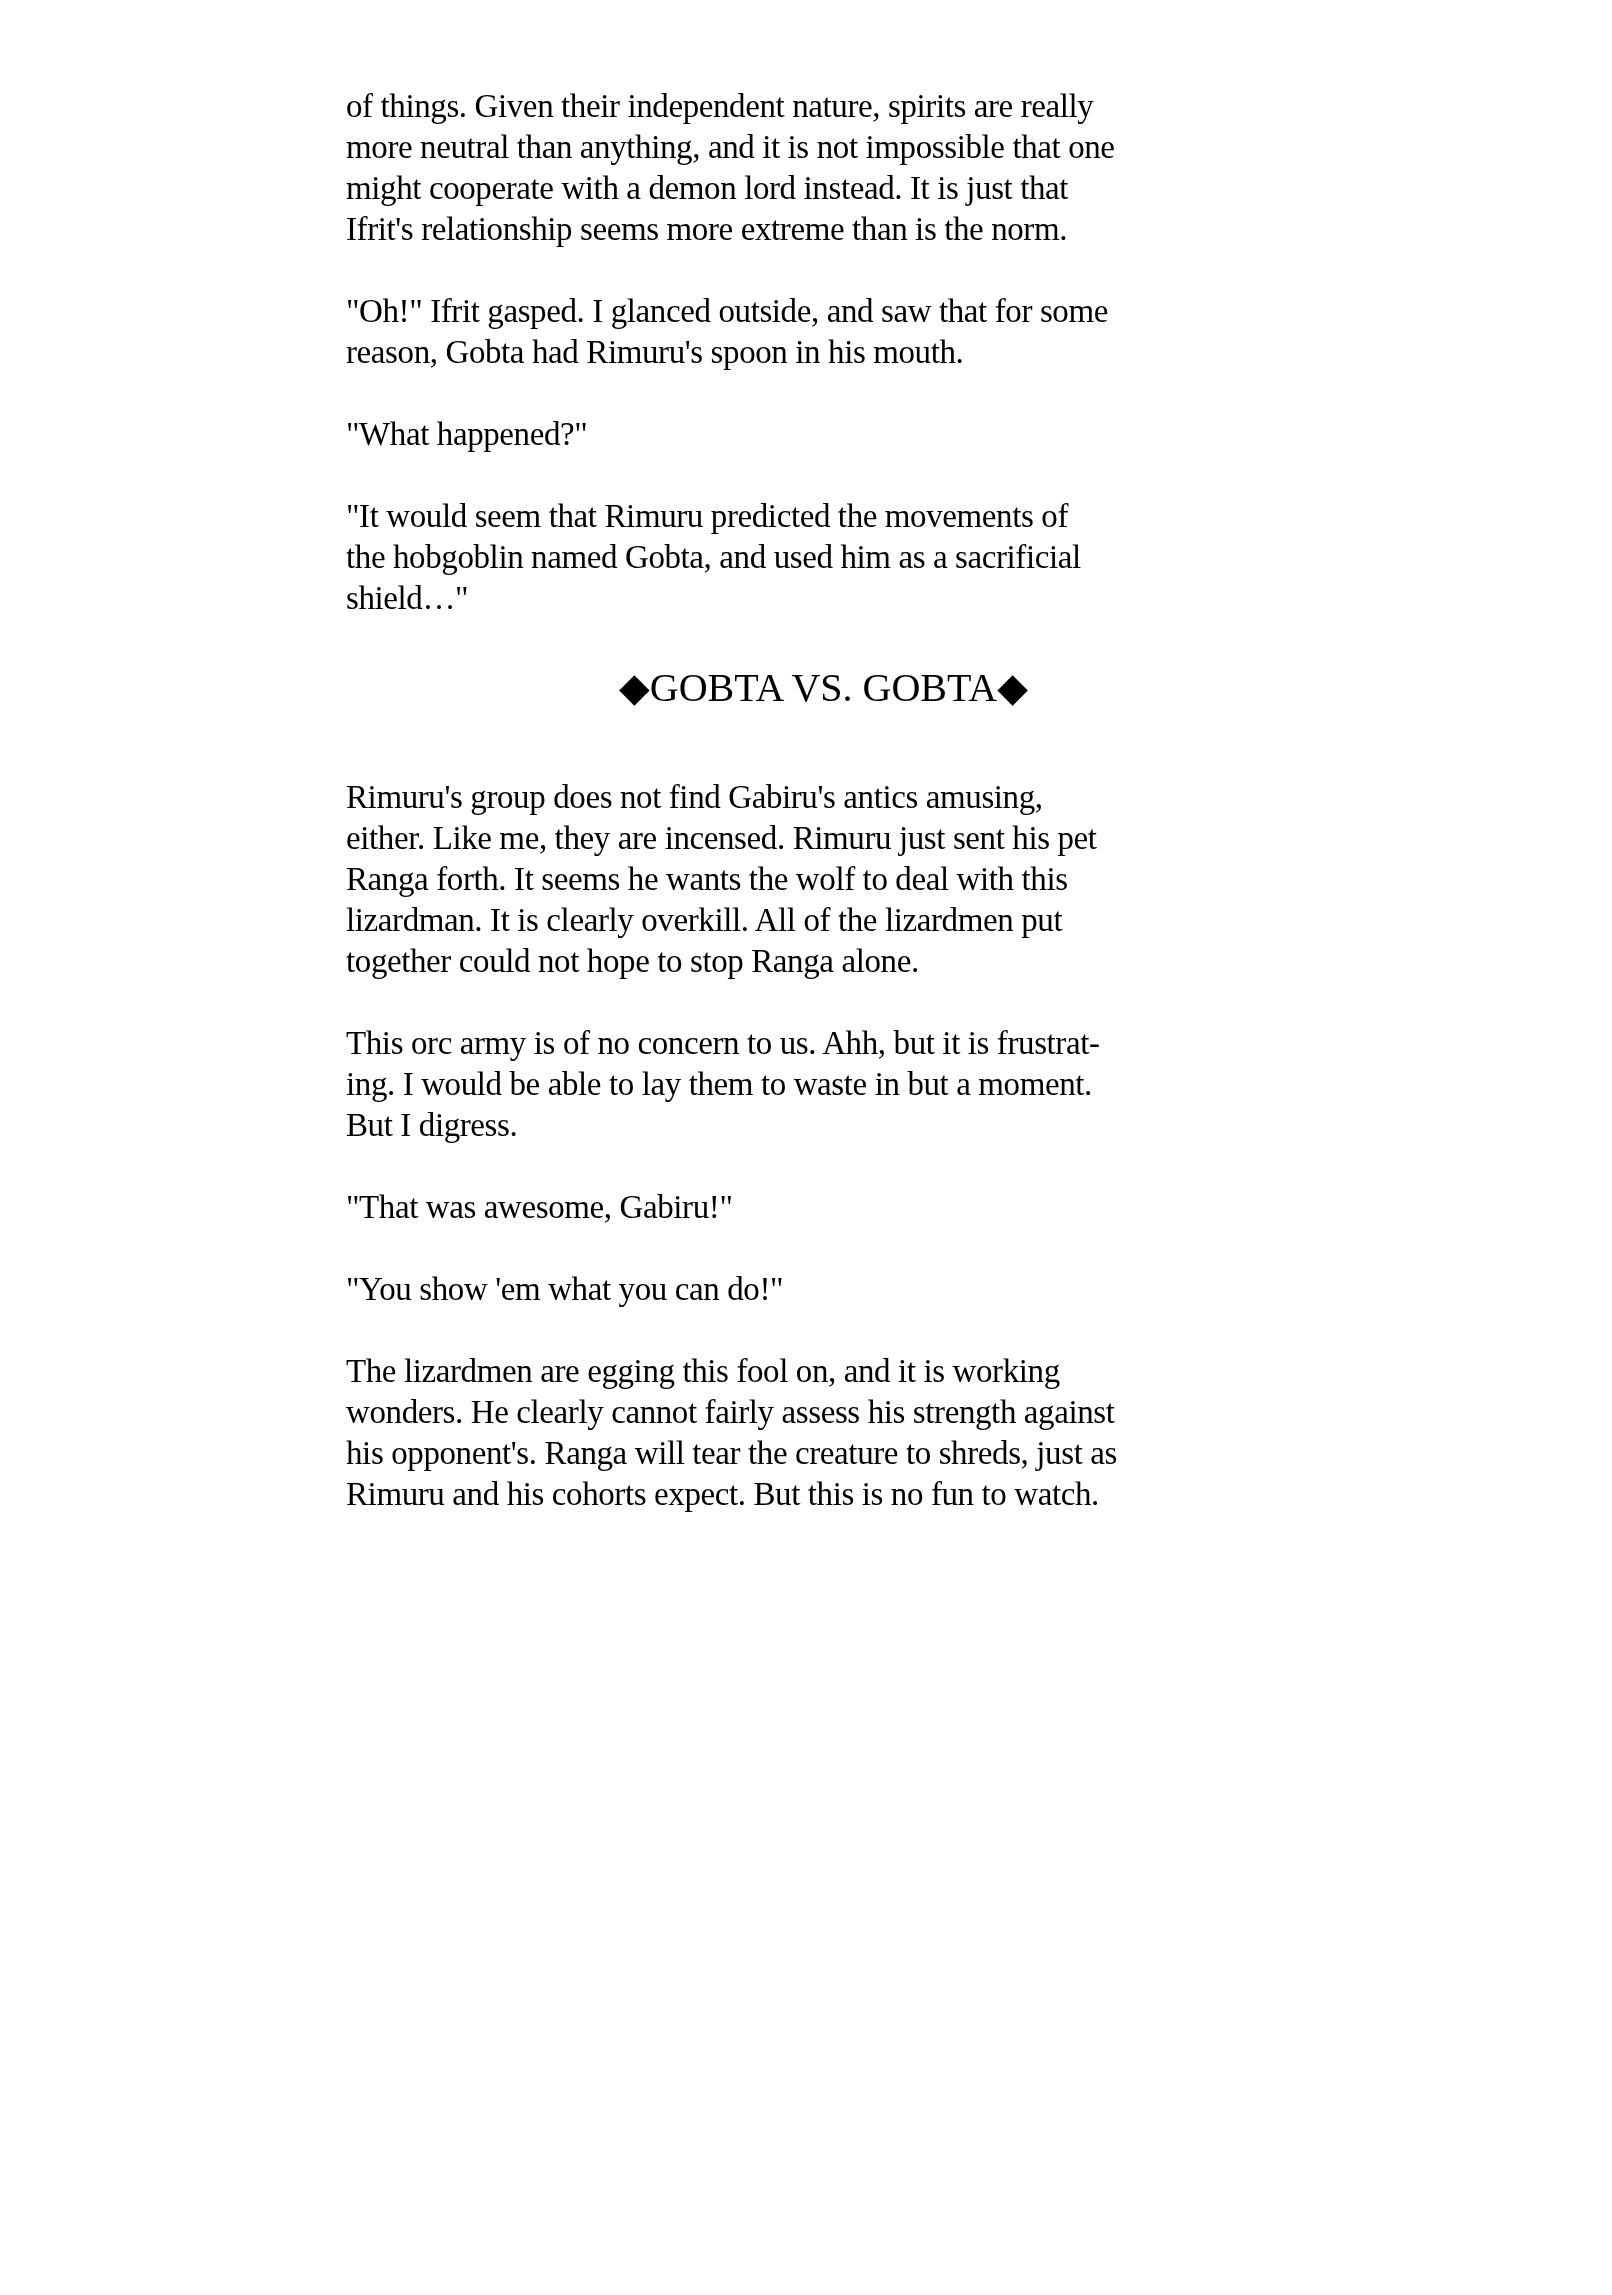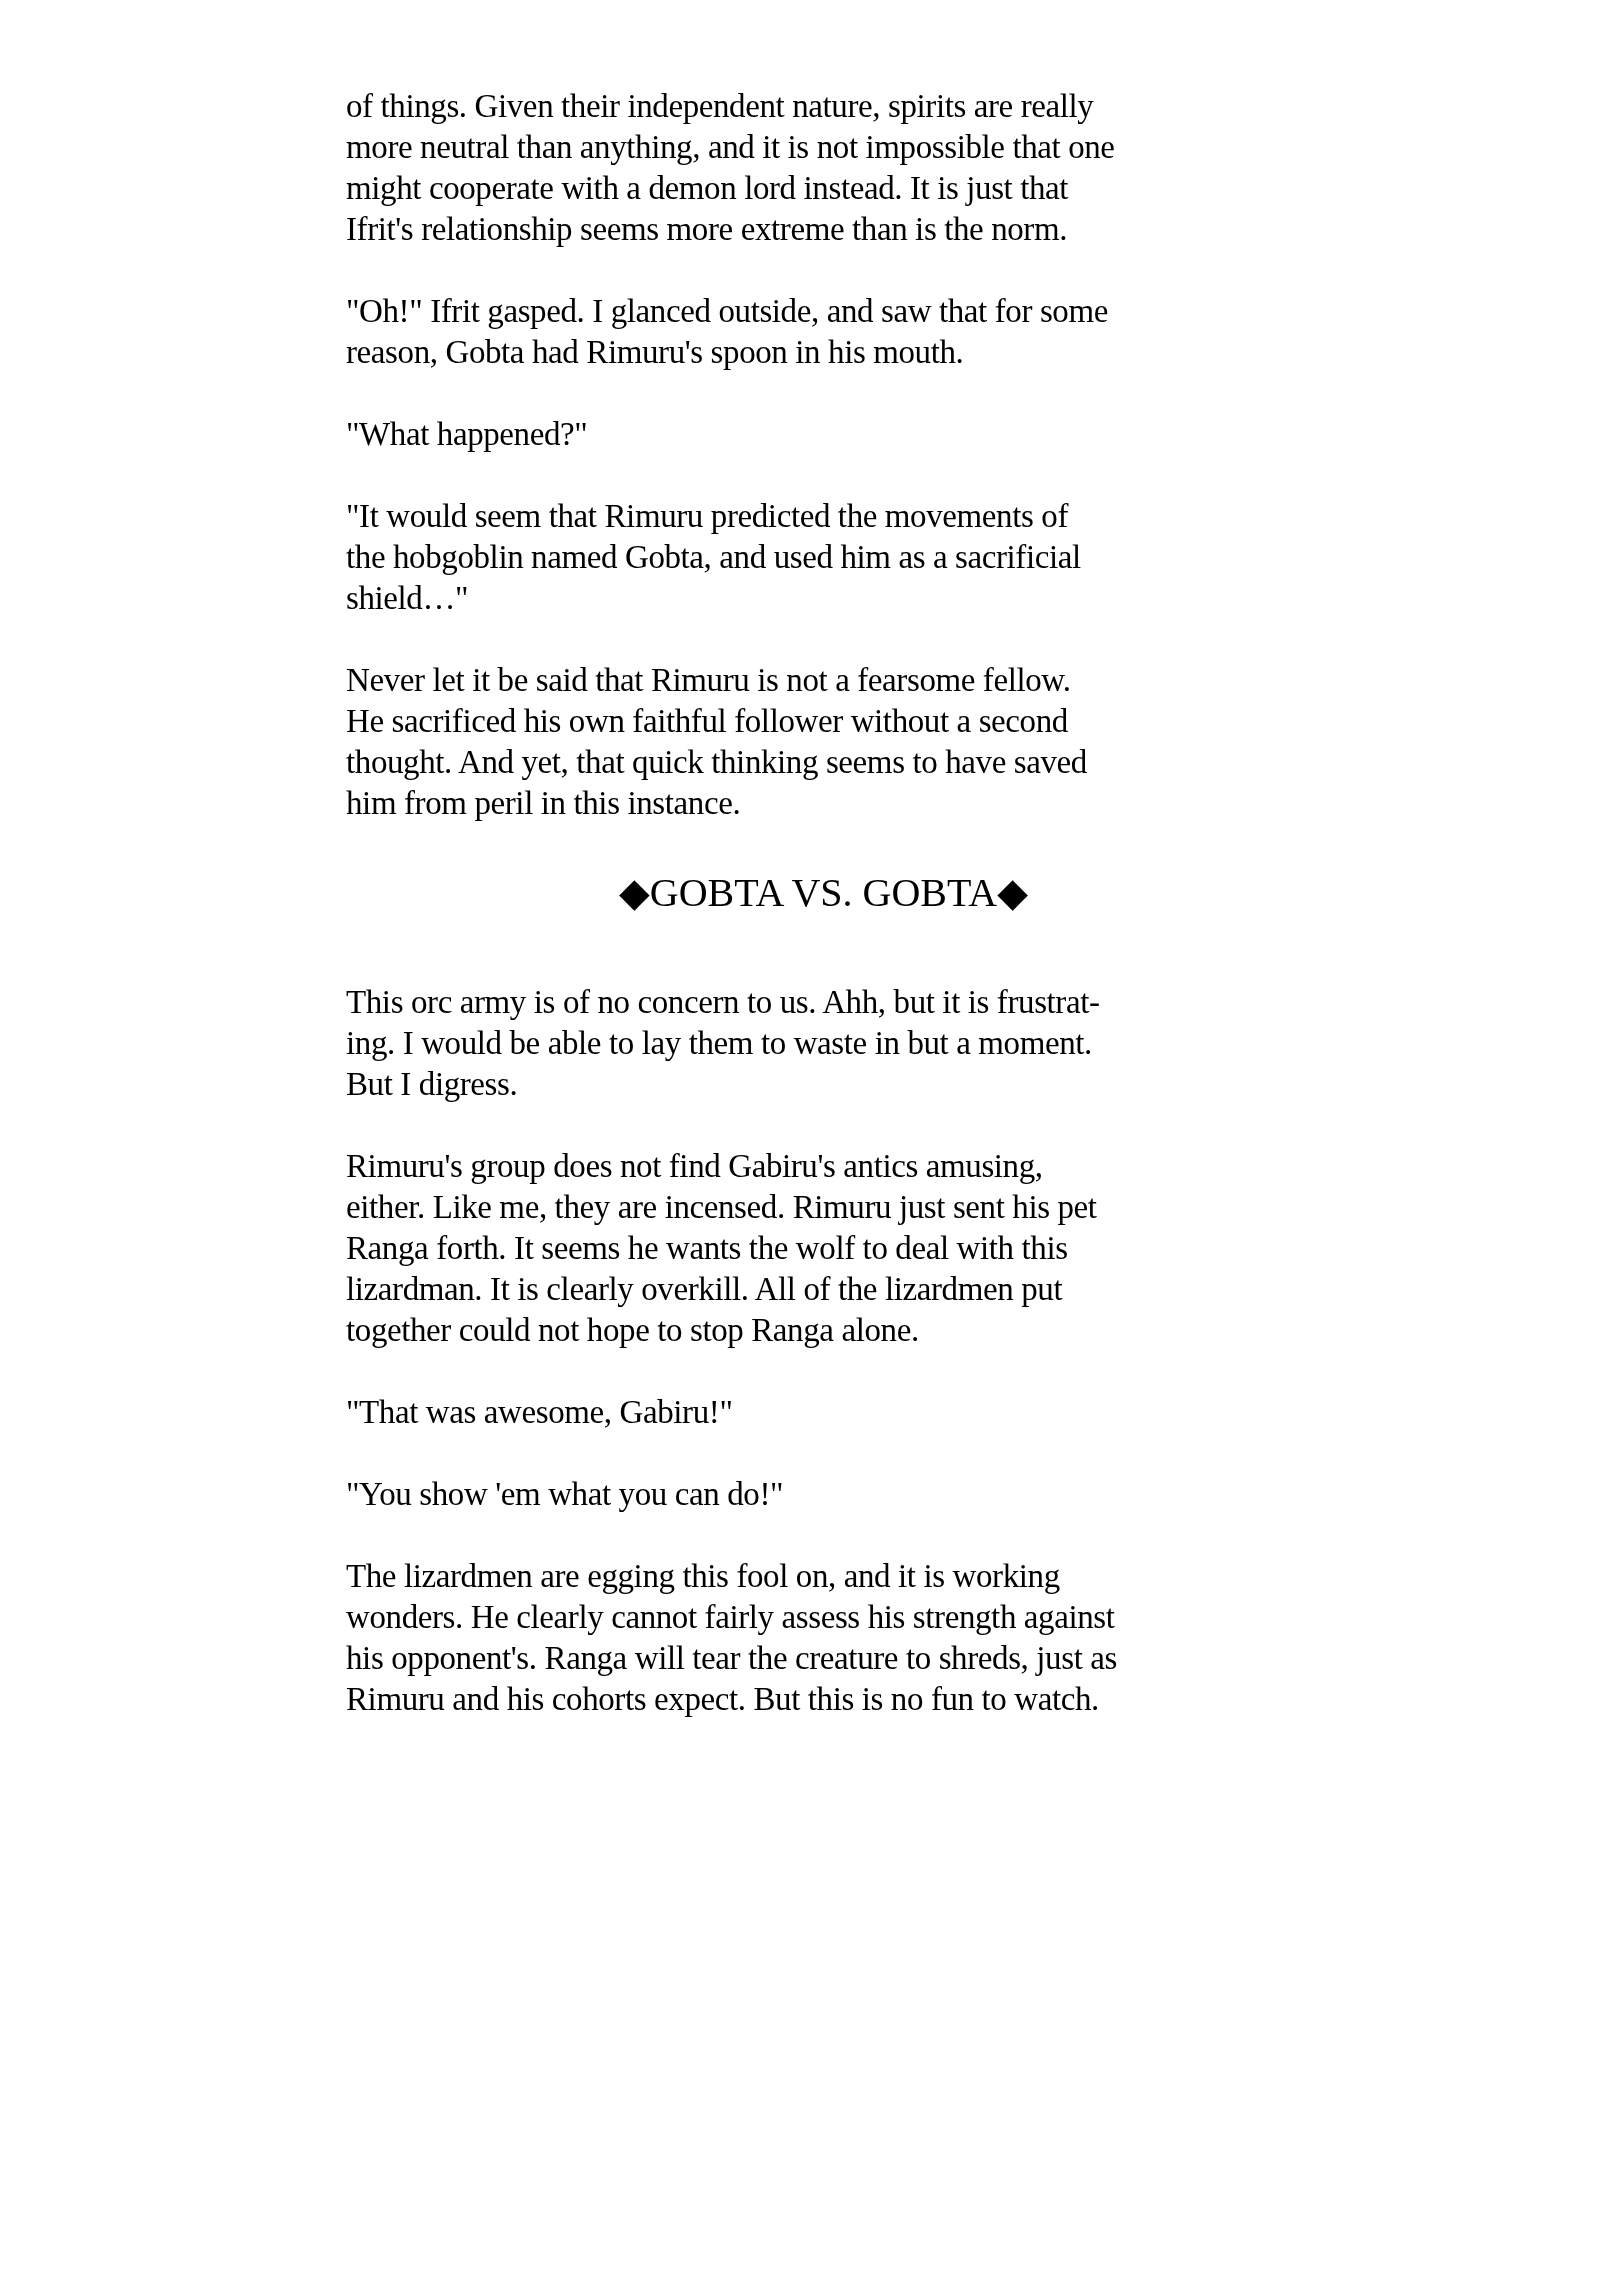--- a/index.html
+++ b/index.html
@@ -57,33 +57,29 @@
     <p class="para">of things. Given their independent nature, spirits are really
 more neutral than anything, and it is not impossible that one
 might cooperate with a demon lord instead. It is just that
 Ifrit's relationship seems more extreme than is the norm.</p>
     <p class="para">"Oh!" Ifrit gasped. I glanced outside, and saw that for some
 reason, Gobta had Rimuru's spoon in his mouth.</p>
     <p class="para">"What happened?"</p>
     <p class="para">"It would seem that Rimuru predicted the movements of
 the hobgoblin named Gobta, and used him as a sacrificial
 shield…"</p>
-    <p class="para">Never let it be said that Rimuru is not a fearsome fellow.
-He sacrificed his own faithful follower without a second
-thought. And yet, that quick thinking seems to have saved
-him from peril in this instance.</p>
     <h2 class="section-heading">◆GOBTA VS. GOBTA◆</h2>
-    <p class="para">This orc army is of no concern to us. Ahh, but it is frustrat-
-ing. I would be able to lay them to waste in but a moment.
-But I digress.</p>
     <p class="para">Rimuru's group does not find Gabiru's antics amusing,
 either. Like me, they are incensed. Rimuru just sent his pet
 Ranga forth. It seems he wants the wolf to deal with this
 lizardman. It is clearly overkill. All of the lizardmen put
 together could not hope to stop Ranga alone.</p>
+    <p class="para">This orc army is of no concern to us. Ahh, but it is frustrat-
+ing. I would be able to lay them to waste in but a moment.
+But I digress.</p>
     <p class="para">"That was awesome, Gabiru!"</p>
     <p class="para">"You show 'em what you can do!"</p>
     <p class="para">The lizardmen are egging this fool on, and it is working
 wonders. He clearly cannot fairly assess his strength against
 his opponent's. Ranga will tear the creature to shreds, just as
 Rimuru and his cohorts expect. But this is no fun to watch.</p>
   </div>
 </div>
 
 

